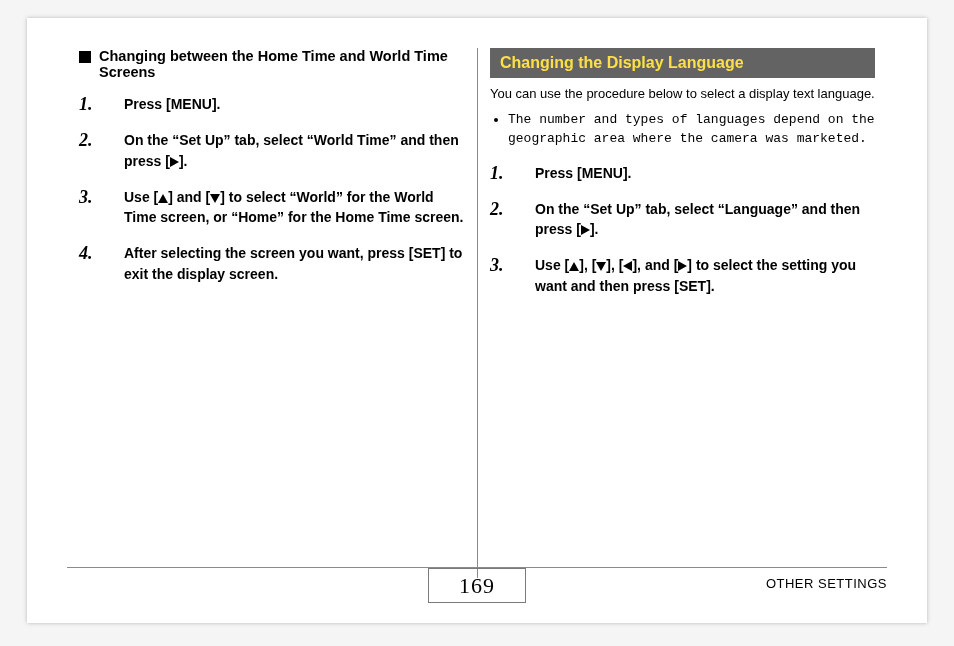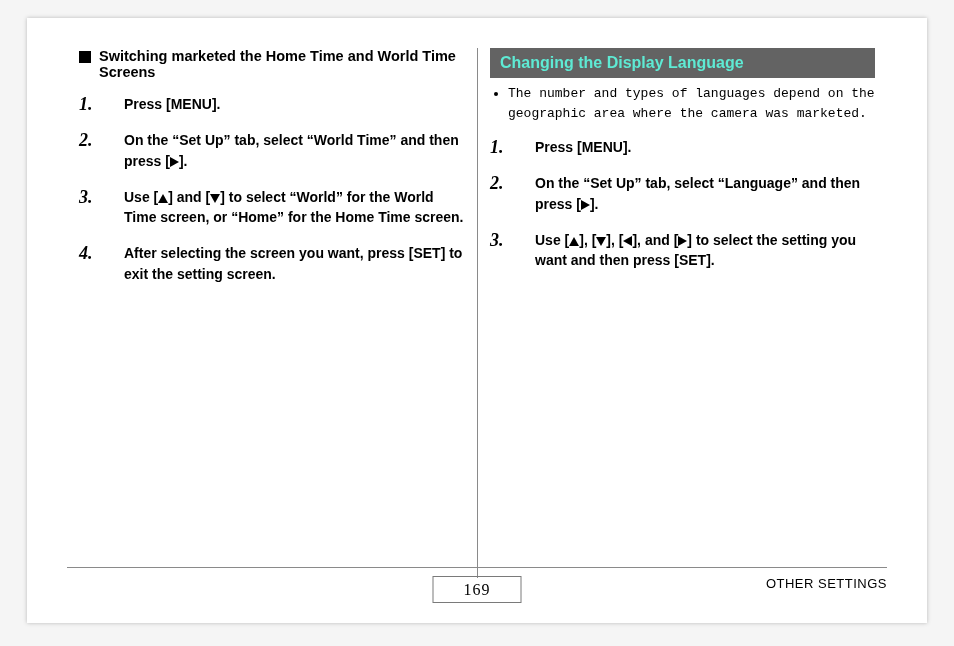--- a/index.html
+++ b/index.html
@@ -105,21 +105,21 @@
     border-bottom: 9px solid #000;
   }
   .tri-down {
     width: 0; height: 0;
     border-left: 5px solid transparent;
     border-right: 5px solid transparent;
     border-top: 9px solid #000;
   }
   .title-bar {
     background: #636363;
-    color: #5eead4;
+    color: #fde047;
     font-weight: bold;
     font-size: 16px;
     padding: 6px 10px;
     margin: 0 0 6px 0;
   }
   .body-text {
     font-size: 13px;
     line-height: 1.5;
     margin: 0 0 6px 0;
   }
@@ -141,63 +141,64 @@
     letter-spacing: 0.5px;
     text-align: center;
   }
   .page-num {
     position: absolute;
     bottom: 20px;
     left: 50%;
     transform: translateX(-50%);
     border: 1px solid #7a7a7a;
     font-family: "Times New Roman", Times, serif;
-    font-size: 16px;
+    font-size: 22px;
     padding: 4px 30px 3px 30px;
     letter-spacing: 1px;
     text-align: right;
   }
 </style>
 </head>
 <body>
 
 <div class="page">
   <div class="columns">
 
     <div class="col">
       <div class="section-heading">
         <span class="box-bullet"></span>
-        <span>Switching marketed the Home Time and World Time Screens</span>
+        <span>Changing between the Home Time and World Time Screens</span>
       </div>
       <ol class="steps">
         <li>
           <span class="step-num">1.</span>
           <span class="step-text">Press [MENU].</span>
         </li>
         <li>
           <span class="step-num">2.</span>
           <span class="step-text">
             On the “Set Up” tab, select “World Time” and then press [<span class="tri tri-right"></span>].
           </span>
         </li>
         <li>
           <span class="step-num">3.</span>
           <span class="step-text">
             Use [<span class="tri tri-up"></span>] and [<span class="tri tri-down"></span>] to select “World” for the World Time screen, or “Home” for the Home Time screen.
           </span>
         </li>
         <li>
           <span class="step-num">4.</span>
-          <span class="step-text">After selecting the screen you want, press [SET] to exit the setting screen.</span>
+          <span class="step-text">After selecting the screen you want, press [SET] to exit the display screen.</span>
         </li>
       </ol>
     </div>
 
     <div class="col vdiv">
       <div class="title-bar">Changing the Display Language</div>
+      <p class="body-text">You can use the procedure below to select a display text language.</p>
       <ul class="note">
         <li>The number and types of languages depend on the geographic area where the camera was marketed.</li>
       </ul>
       <ol class="steps">
         <li>
           <span class="step-num">1.</span>
           <span class="step-text">Press [MENU].</span>
         </li>
         <li>
           <span class="step-num">2.</span>

